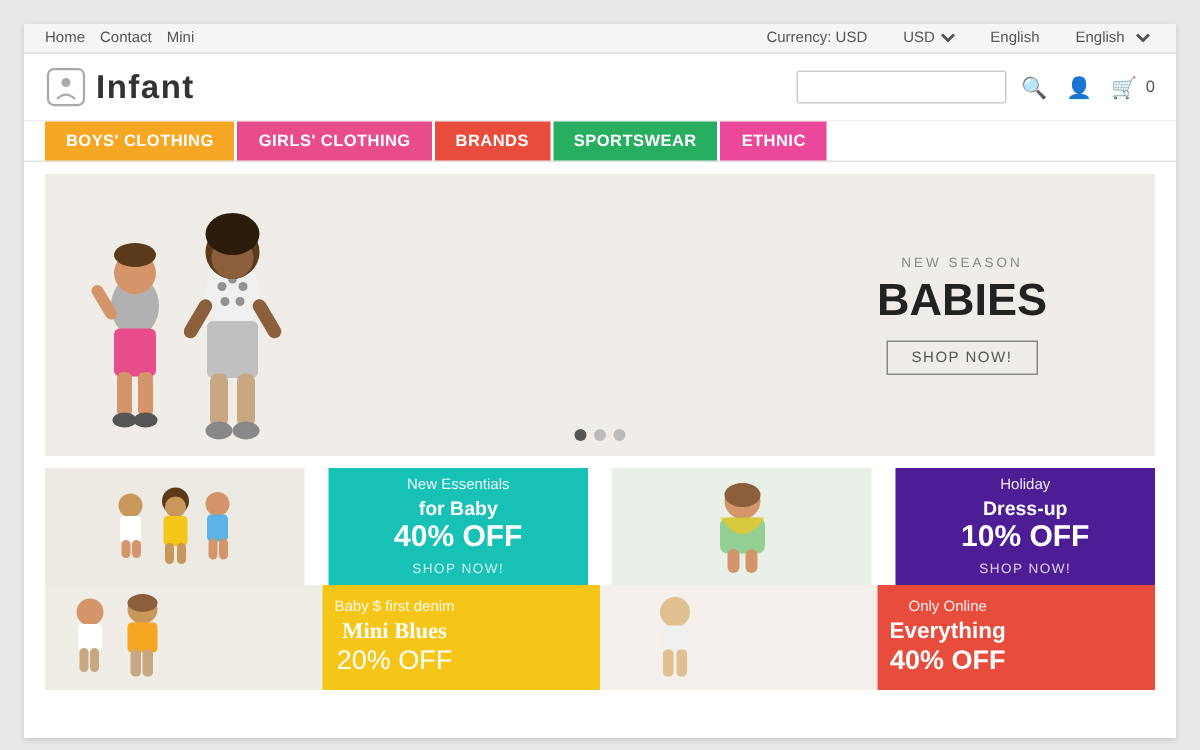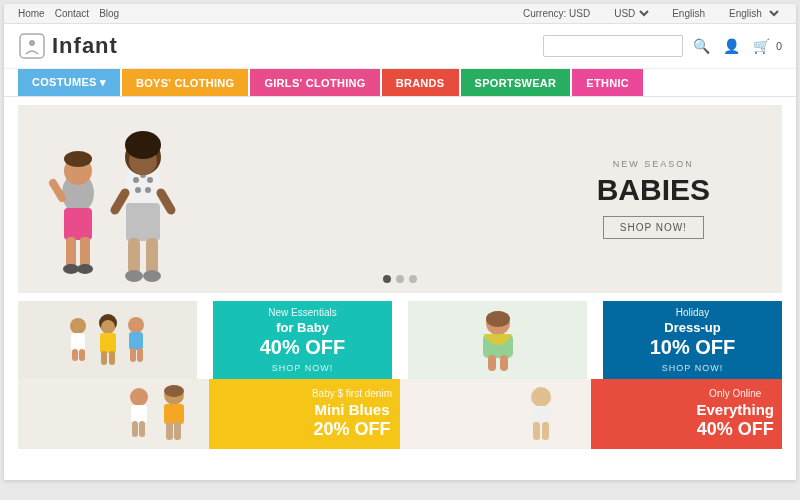--- a/index.html
+++ b/index.html
@@ -5,21 +5,21 @@
     * { margin: 0; padding: 0; box-sizing: border-box; }
     body {
       background: #e8e8e8;
       font-family: Arial, sans-serif;
       width: 800px;
       height: 500px;
       overflow: hidden;
     }
     .outer-wrapper {
       background: #e8e8e8;
-      padding: 4px;
+      padding: 16px;
       height: 500px;
     }
     .site-wrapper {
       background: #fff;
       width: 100%;
       height: 476px;
       overflow: hidden;
       box-shadow: 0 1px 4px rgba(0,0,0,0.15);
     }
 
@@ -207,21 +207,21 @@
     }
     .promo-cell {
       position: relative;
       height: 78px;
       overflow: hidden;
       display: flex;
       align-items: center;
       justify-content: center;
     }
     .promo-cell.teal { background: #17c1b5; }
-    .promo-cell.green { background: #0369a1; }
+    .promo-cell.green { background: #4c1d95; }
     .promo-cell.img-cell { background: #f0ede8; }
     .promo-text {
       text-align: center;
       color: #fff;
       padding: 8px;
     }
     .promo-label {
       font-size: 10px;
       margin-bottom: 2px;
       opacity: 0.9;
@@ -249,37 +249,37 @@
       grid-template-columns: 1fr 1fr 1fr 1fr;
       gap: 0;
       margin: 0 14px 0;
     }
     .promo-cell2 {
       position: relative;
       height: 70px;
       overflow: hidden;
       display: flex;
       align-items: center;
-      justify-content: flex-end;
+      justify-content: flex-start;
     }
     .promo-cell2.yellow { background: #f5c518; }
     .promo-cell2.red { background: #e74c3c; }
     .promo-cell2.img-cell { background: #f0ede8; }
   </style>
 </head>
 <body>
 
 <div class="outer-wrapper">
   <div class="site-wrapper">
 
     <div class="top-bar">
       <div class="top-bar-left">
         <a>Home</a>
         <a>Contact</a>
-        <a>Blog</a>
+        <a>Mini</a>
       </div>
       <div class="top-bar-right">
         <span>Currency: USD</span>
         <select>
           <option>USD</option><option>EUR</option><option>GBP</option>
         </select>
         <span>English</span>
         <select>
           <option>English</option><option>French</option><option>German</option>
         </select>
@@ -300,21 +300,20 @@
         <div class="header-icon">🔍</div>
         <div class="header-icon">👤</div>
         <div class="cart-icon-wrapper">
           <div class="header-icon">🛒</div>
           <span class="cart-count">0</span>
         </div>
       </div>
     </div>
 
     <div class="nav-bar">
-      <div class="nav-item costumes">COSTUMES ▾</div>
       <div class="nav-item boys">BOYS' CLOTHING</div>
       <div class="nav-item girls">GIRLS' CLOTHING</div>
       <div class="nav-item brands">BRANDS</div>
       <div class="nav-item sportswear">SPORTSWEAR</div>
       <div class="nav-item ethnic">ETHNIC</div>
     </div>
 
     <div class="hero">
 
       <div style="position:absolute; left:30px; bottom:0; width:60px; height:160px; overflow:hidden;">
@@ -447,22 +446,22 @@
           <ellipse cx="65" cy="12" rx="10" ry="6" fill="#8B5E3C"></ellipse>
           <rect x="55" y="25" width="20" height="20" rx="3" fill="#f5a623"></rect>
           <rect x="57" y="43" width="7" height="18" rx="3" fill="#c8a882"></rect>
           <rect x="65" y="43" width="7" height="18" rx="3" fill="#c8a882"></rect>
         </svg>
       </div>
 
       <div class="promo-cell2 yellow">
         <div class="promo-text">
           <div class="promo-label" style="color:#fff;">Baby $ first denim</div>
-          <div class="promo-main" style="color:#fff; font-size:15px; font-weight:bold;">Mini Blues</div>
-          <div class="promo-discount" style="color:#fff; font-size:18px; font-weight:bold;">20% OFF</div>
+          <div class="promo-main" style="color:#fff; font-size:15px; font-weight:bold;font-family:Liberation Serif, serif;">Mini Blues</div>
+          <div class="promo-discount" style="color:#fff; font-size:18px; font-weight:normal;">20% OFF</div>
         </div>
       </div>
 
       <div class="promo-cell2 img-cell" style="background:#f5f0ec;">
         <svg width="100" height="70" viewBox="0 0 100 70">
           <ellipse cx="50" cy="18" rx="10" ry="10" fill="#e0c090"></ellipse>
           <rect x="40" y="27" width="20" height="18" rx="3" fill="#f0f0f0"></rect>
           <rect x="42" y="43" width="7" height="18" rx="3" fill="#e0c090"></rect>
           <rect x="51" y="43" width="7" height="18" rx="3" fill="#e0c090"></rect>
         </svg>

